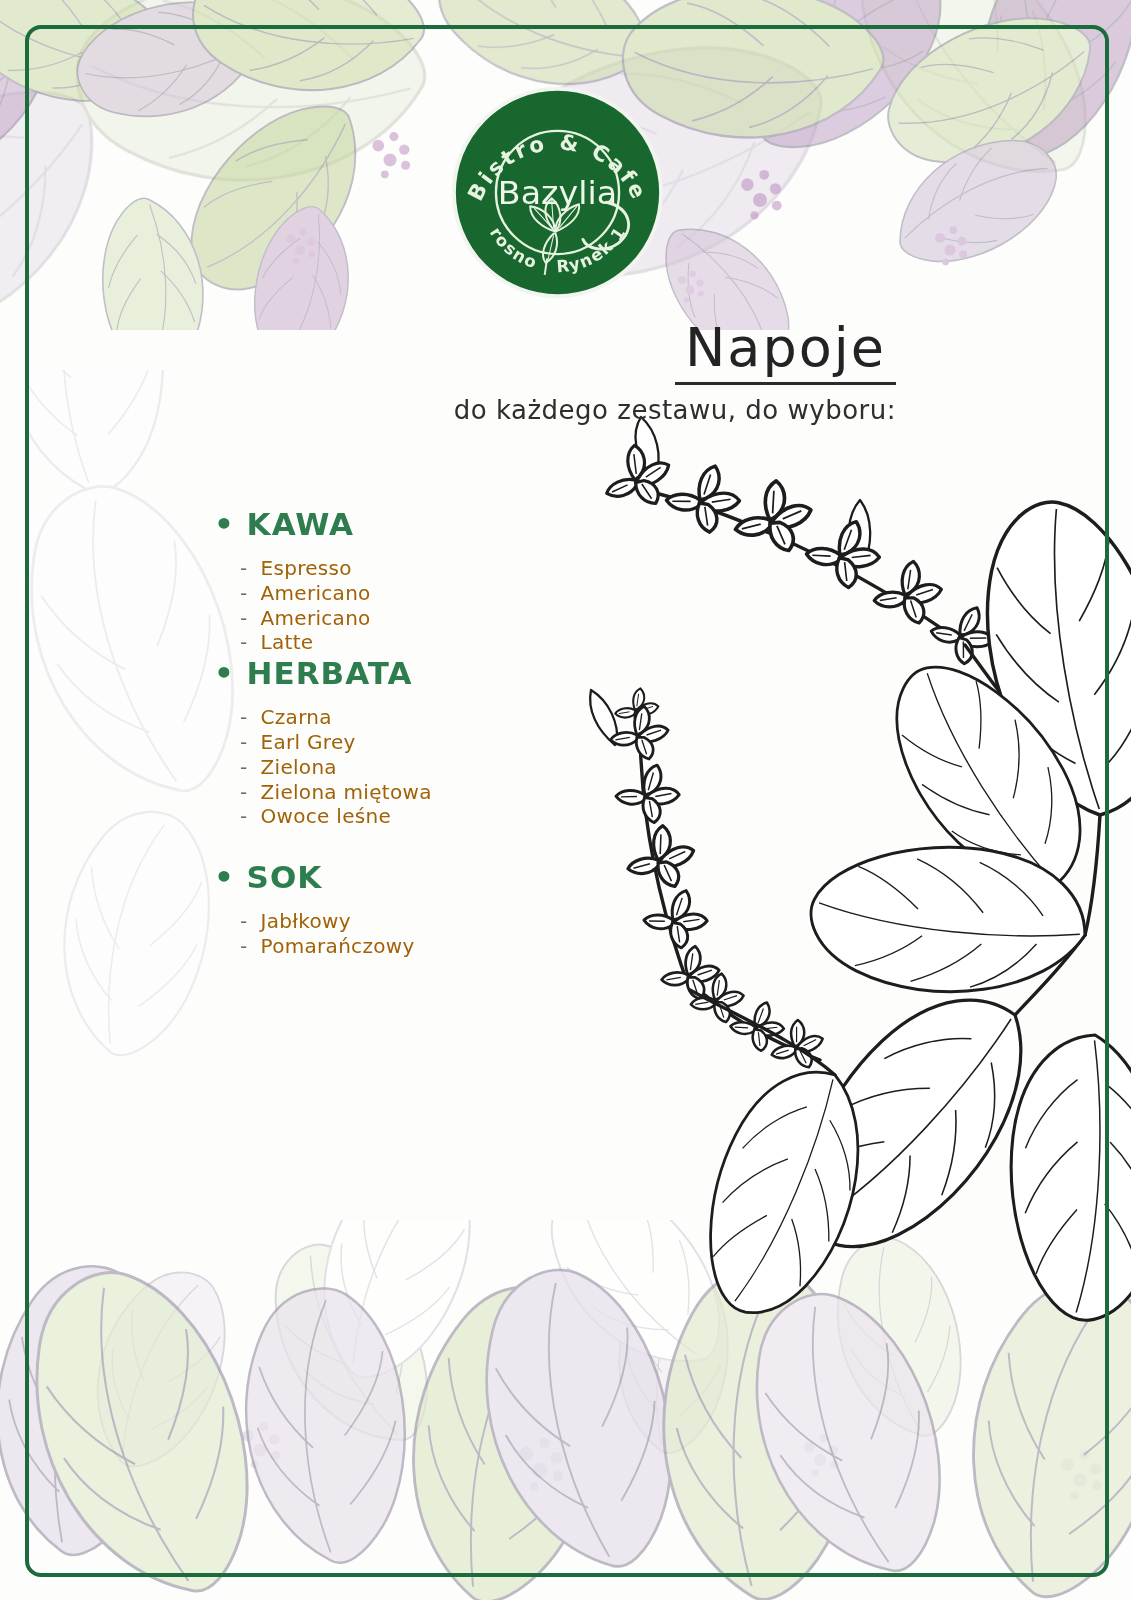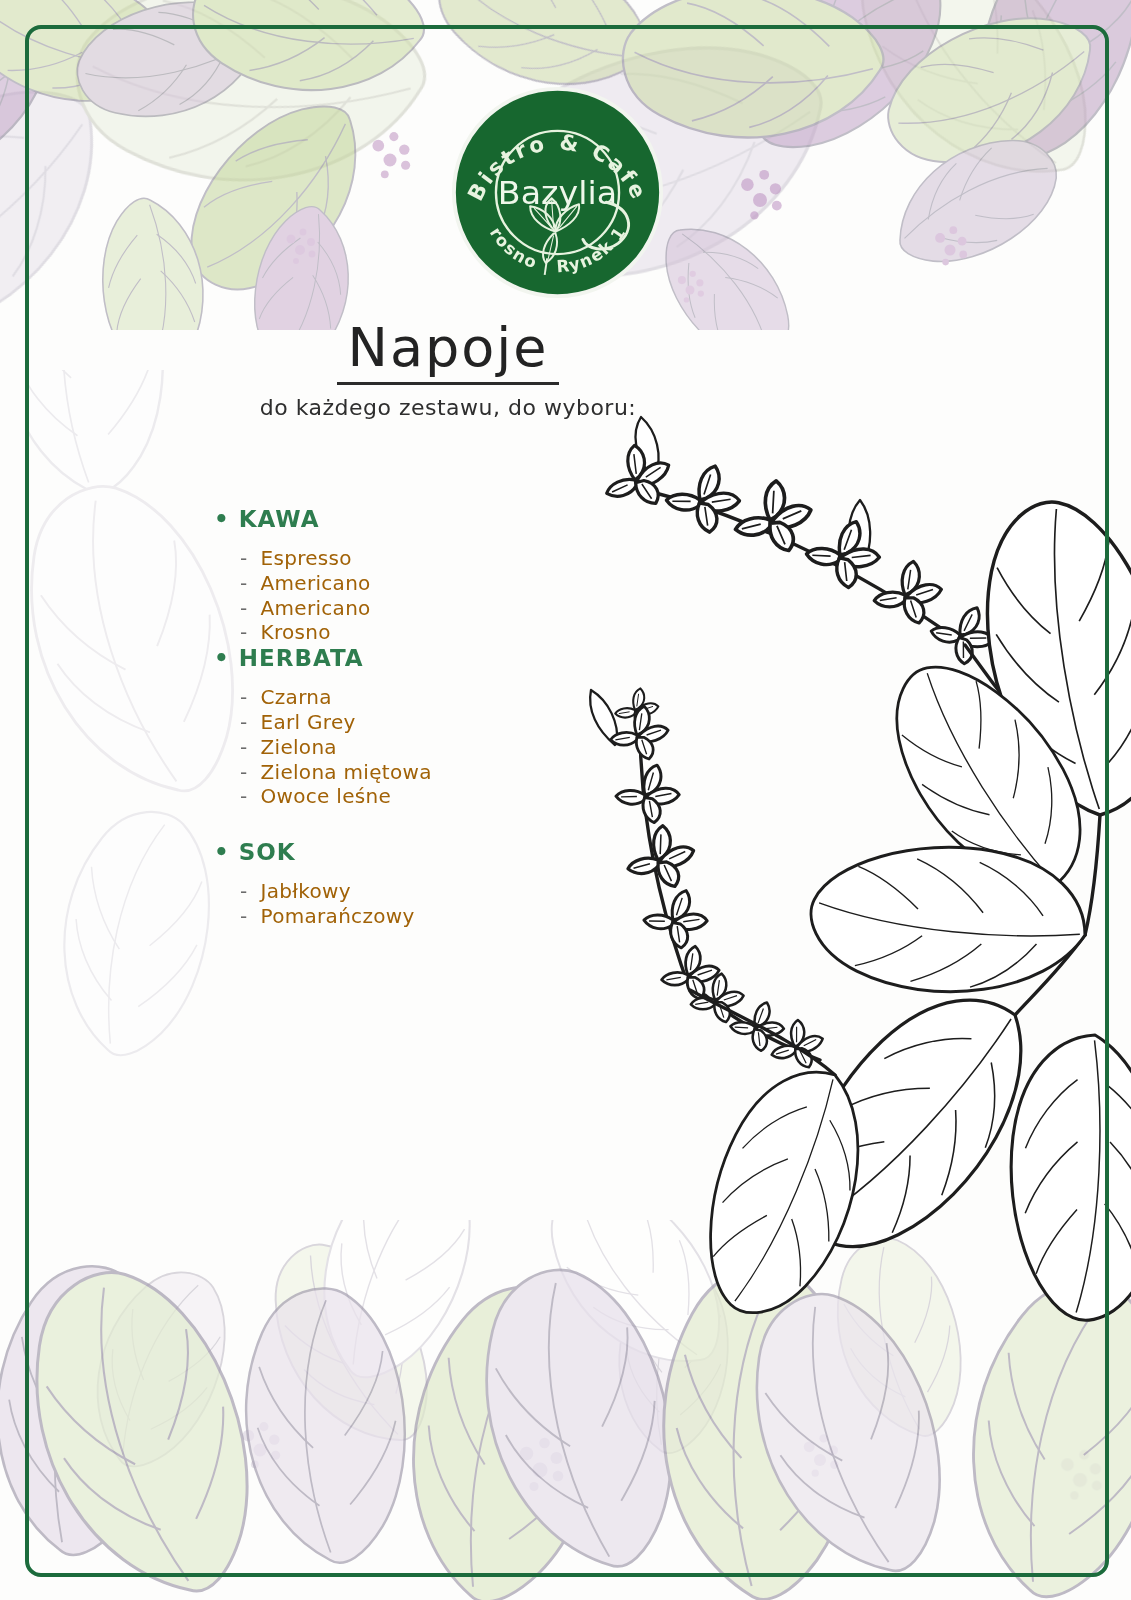--- a/index.html
+++ b/index.html
@@ -31,28 +31,28 @@
   .logo{position:absolute;left:450px;top:85px;width:215px;height:215px;z-index:5;}
   .arc-text{font-size:22px;letter-spacing:3px;fill:#e7f3df;font-weight:bold;}
   .arc-text-sm{font-size:17px;letter-spacing:1.5px;fill:#e7f3df;font-weight:bold;}
   .logo-name{font-size:32px;fill:#eef7ea;font-weight:normal;}
   .ring{fill:none;stroke:#e7f3df;stroke-width:2.4;}
   .swoosh{fill:none;stroke:#e7f3df;stroke-width:3;stroke-linecap:round;}
   .sprig-ln{fill:none;stroke:#e7f3df;stroke-width:2;stroke-linejoin:round;}
   .sprig-vn{fill:none;stroke:#e7f3df;stroke-width:1.1;}
 
   
-  .heading{position:absolute;top:318px;left:0;width:896px;text-align:center;z-index:5;}
+  .heading{position:absolute;top:318px;left:0;width:896px;text-align:right;z-index:5;}
   .heading h1{margin:0;font-size:54px;font-weight:400;letter-spacing:2px;color:#232323;
               display:inline-block;border-bottom:3px solid #2b2b2b;padding:0 10px 5px;line-height:1.1;}
-  .heading p{margin:10px 0 0;font-size:22px;color:#2e2e2e;letter-spacing:.5px;}
+  .heading p{margin:10px 0 0;font-size:26px;color:#2e2e2e;letter-spacing:.5px;}
 
   
   .menu{position:absolute;left:214px;top:506px;z-index:5;}
-  .m-section h2{margin:0 0 14px;font-size:23px;font-weight:bold;letter-spacing:1px;color:#2e7d4f;}
+  .m-section h2{margin:0 0 14px;font-size:31px;font-weight:bold;letter-spacing:1px;color:#2e7d4f;}
   .m-section h2::before{content:"• ";}
   .m-section ul{list-style:none;margin:0;padding:0 0 0 26px;}
   .m-section li{font-size:20px;line-height:24.8px;color:#a16207;letter-spacing:.3px;}
   .m-section li::before{content:"-";margin-right:13px;color:#6b6b6b;}
   .gap-lg{}
   .gap-md{margin-top:30px;}
 </style>
 </head>
 <body>
 
@@ -226,21 +226,21 @@
     <p>do każdego zestawu, do wyboru:</p>
   </div>
 
   <div class="menu">
     <section class="m-section">
       <h2>KAWA</h2>
       <ul>
         <li>Espresso</li>
         <li>Americano</li>
         <li>Americano</li>
-        <li>Krosno</li>
+        <li>Latte</li>
       </ul>
     </section>
     <section class="m-section gap-lg">
       <h2>HERBATA</h2>
       <ul>
         <li>Czarna</li>
         <li>Earl Grey</li>
         <li>Zielona</li>
         <li>Zielona miętowa</li>
         <li>Owoce leśne</li>

